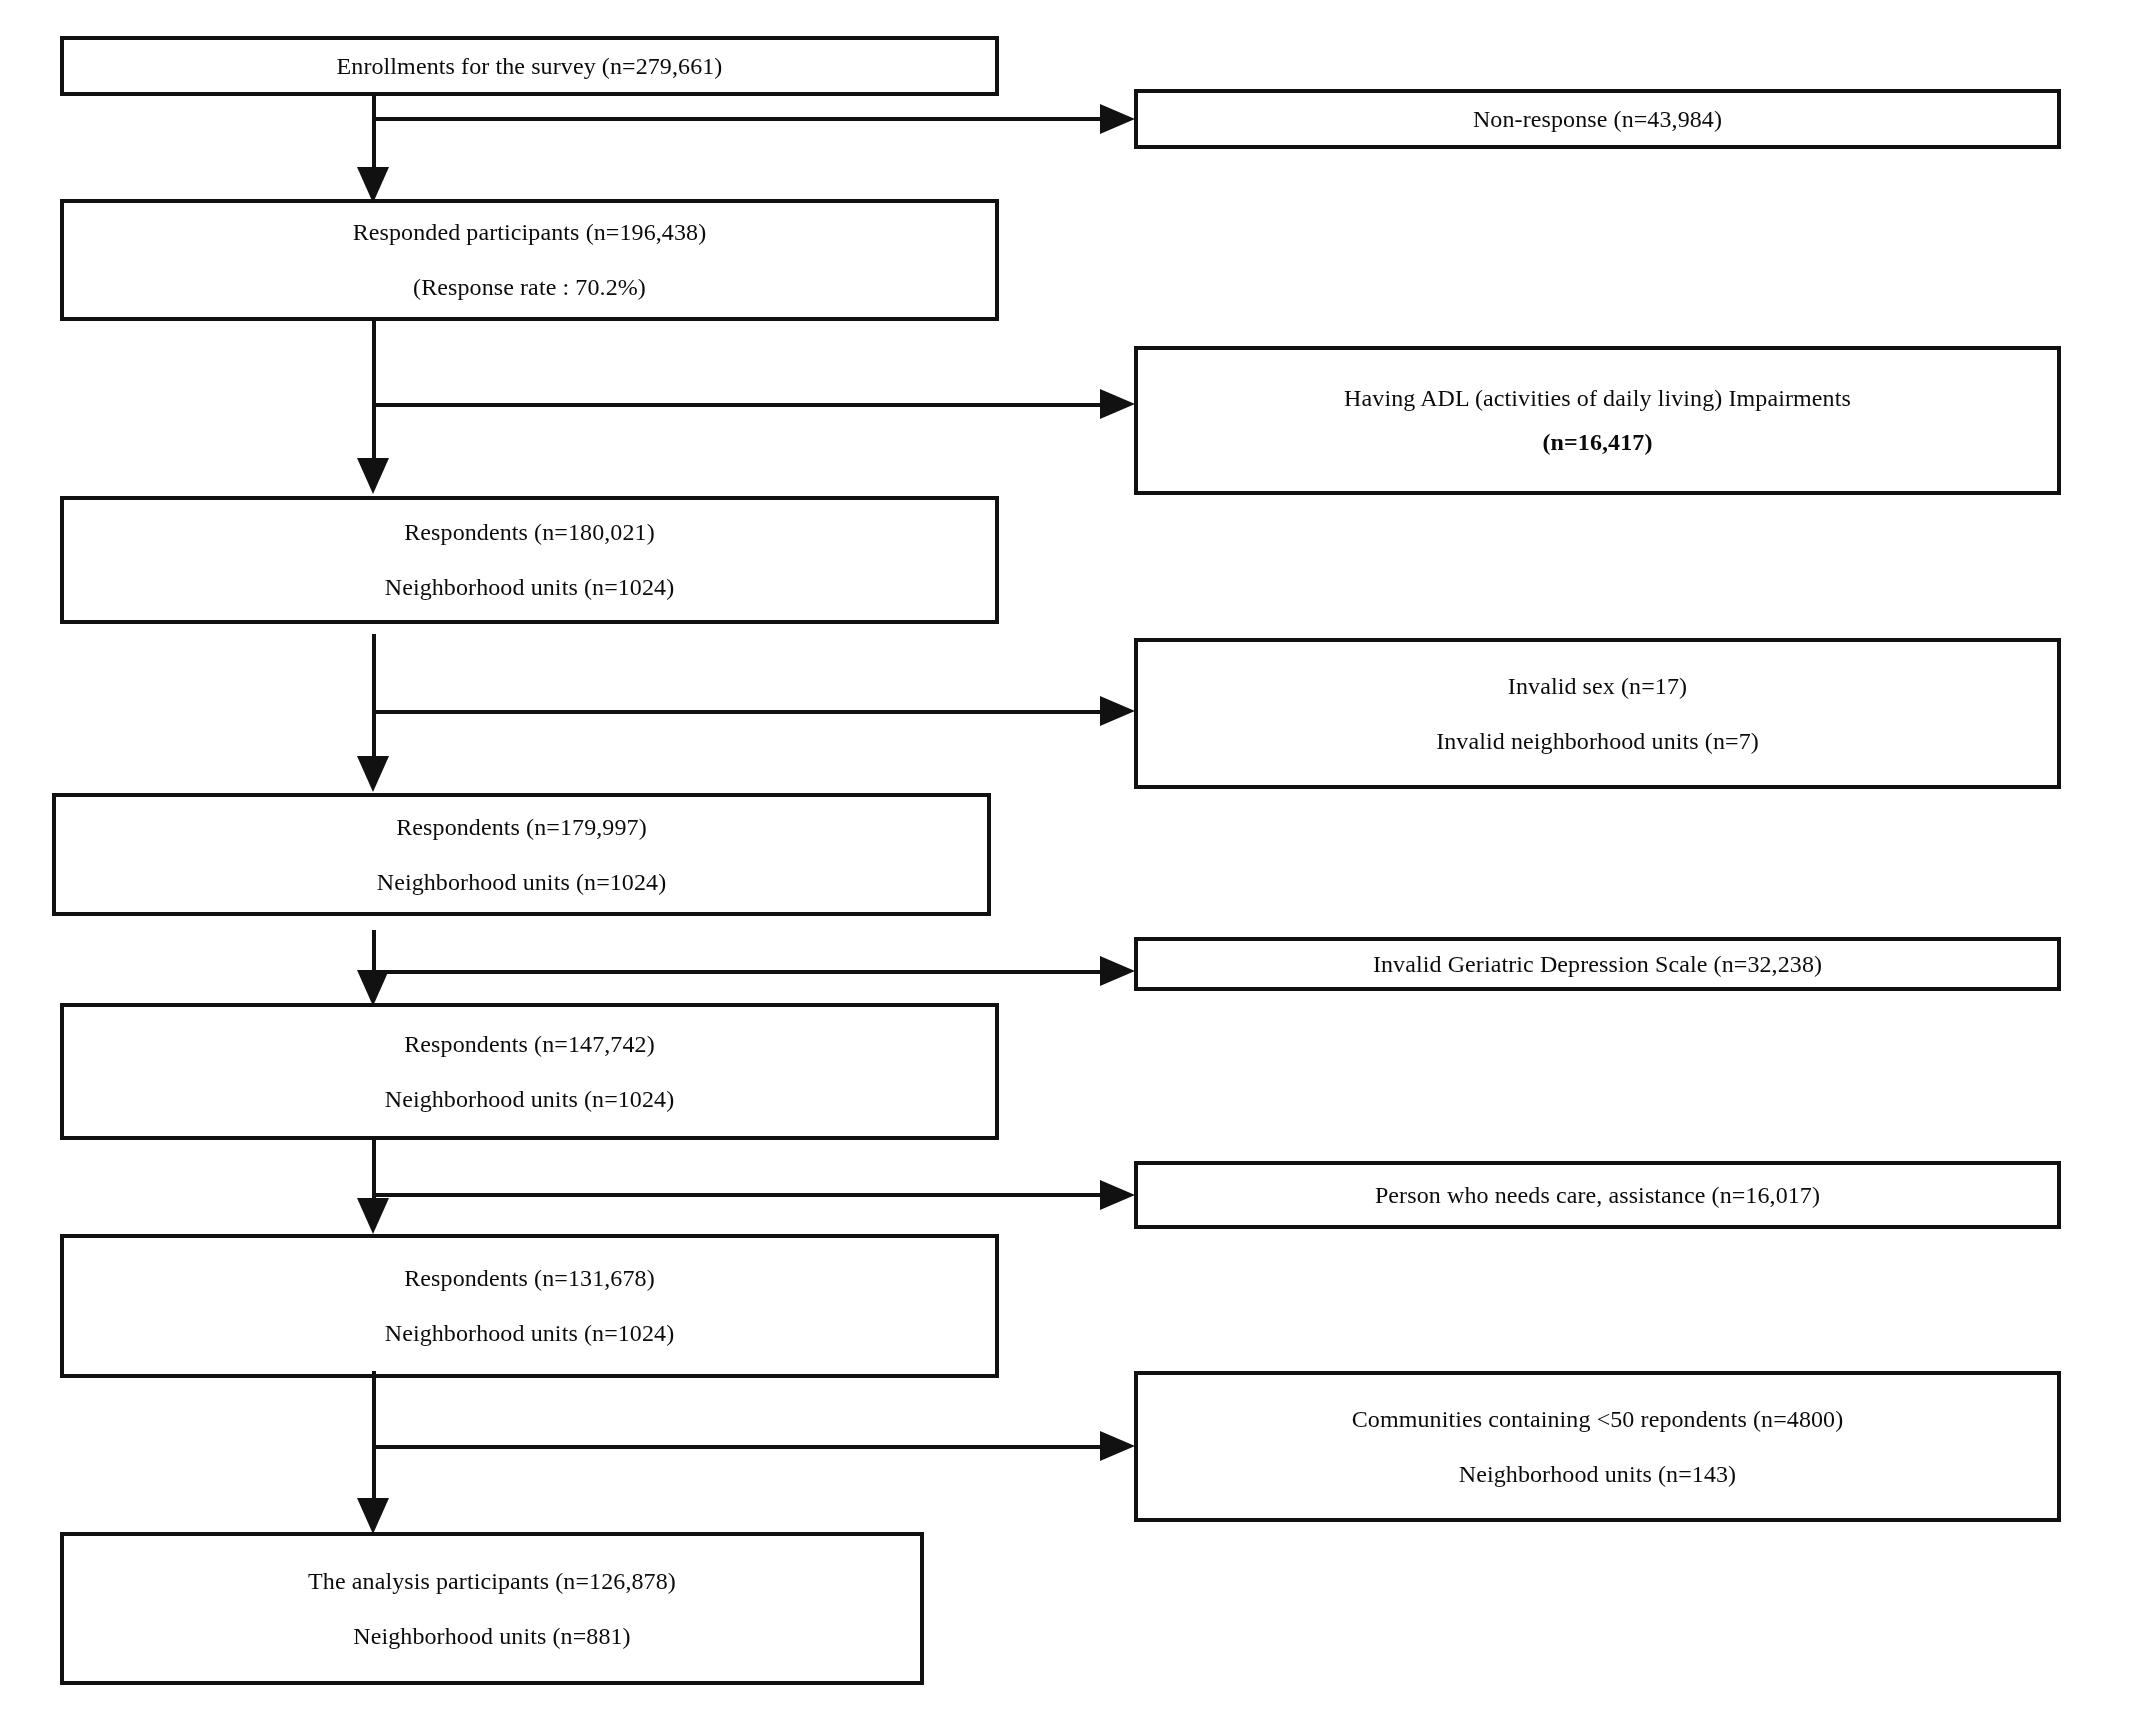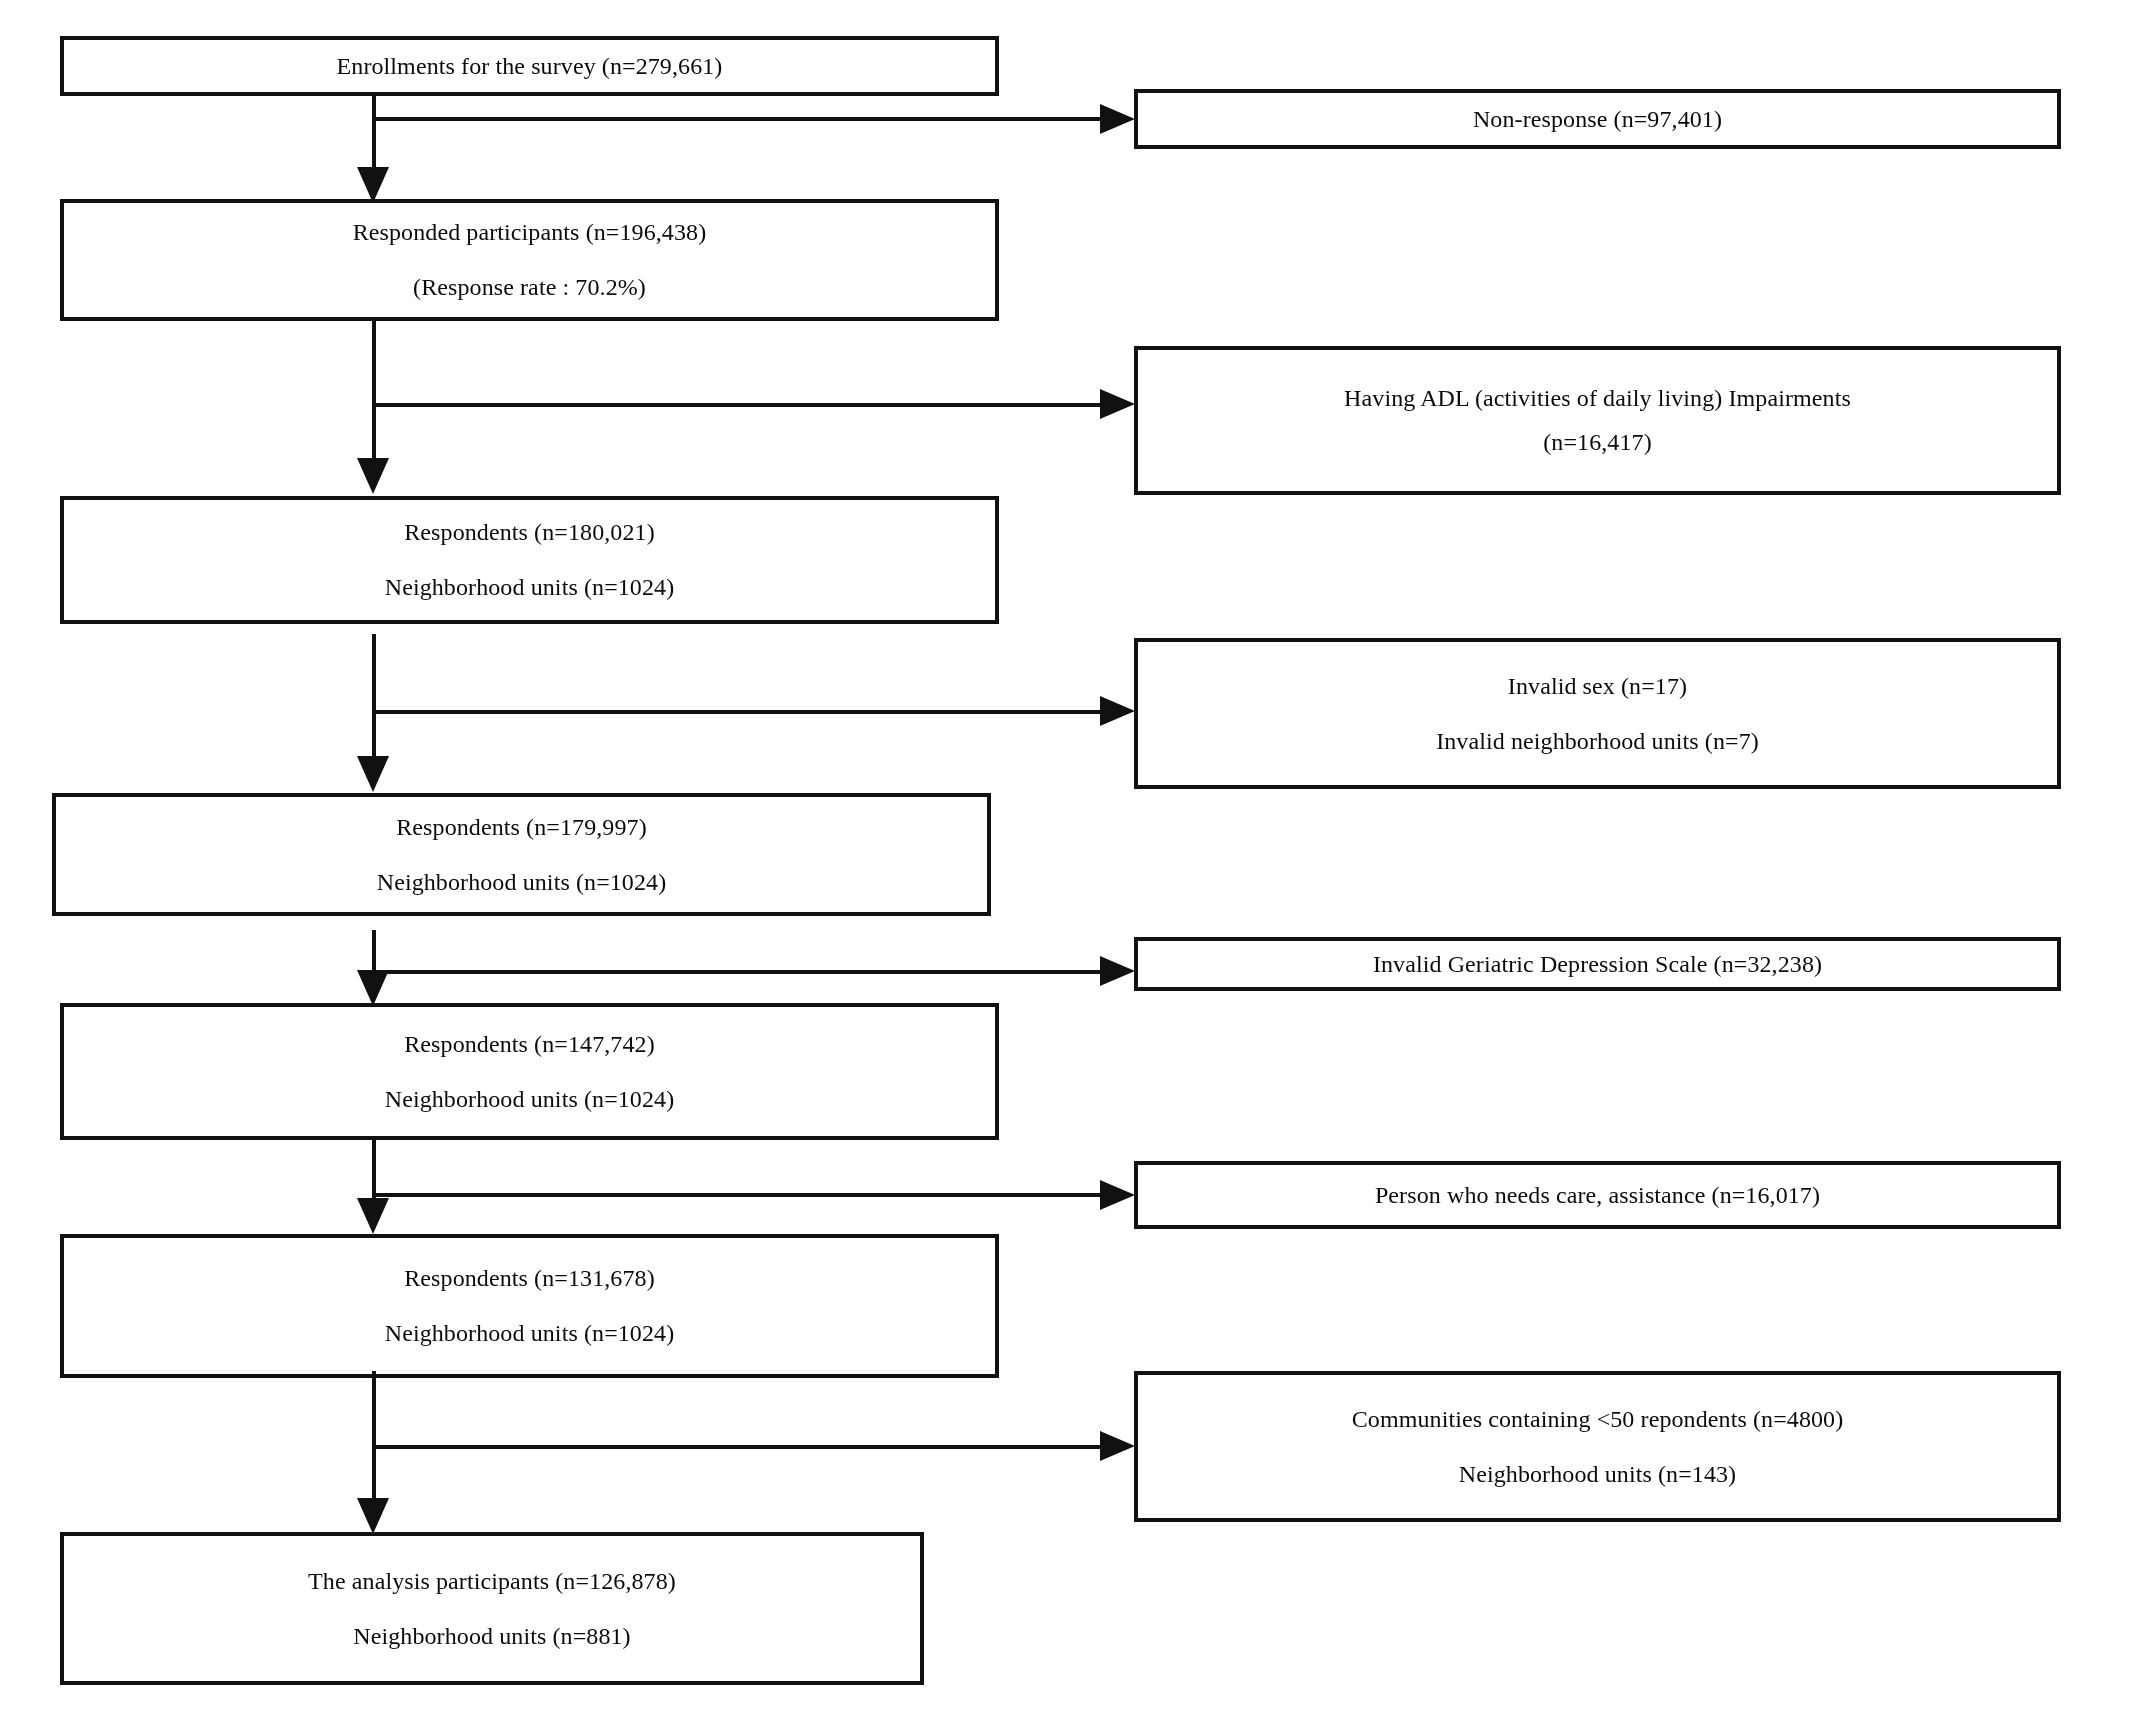--- a/index.html
+++ b/index.html
@@ -37,20 +37,21 @@
     line-height: 1.12;
     letter-spacing: 0.1px;
     white-space: nowrap;
     color: #0b0b0b;
   }
   .node.two .line + .line {
     margin-top: 28px;
   }
   .node.tight .line + .line {
     margin-top: 17.3px;
+    font-weight: bold;
   }
   
   .vline {
     position: absolute;
     width: 3.5px;
     background: #111111;
   }
   .hline {
     position: absolute;
     height: 3.5px;
@@ -106,21 +107,21 @@
     <span class="line">Respondents (n=131,678)</span>
     <span class="line">Neighborhood units (n=1024)</span>
   </div>
 
   <div class="node two" style="left:60px; top:1532px; width:864px; height:153px;">
     <span class="line">The analysis participants (n=126,878)</span>
     <span class="line">Neighborhood units (n=881)</span>
   </div>
 
   <div class="node" style="left:1134px; top:89px; width:927px; height:60px;">
-    <span class="line">Non-response (n=97,401)</span>
+    <span class="line">Non-response (n=43,984)</span>
   </div>
 
   <div class="node tight" style="left:1134px; top:346px; width:927px; height:149px;">
     <span class="line">Having ADL (activities of daily living) Impairments</span>
     <span class="line">(n=16,417)</span>
   </div>
 
   <div class="node two" style="left:1134px; top:638px; width:927px; height:151px;">
     <span class="line">Invalid sex (n=17)</span>
     <span class="line">Invalid neighborhood units (n=7)</span>

